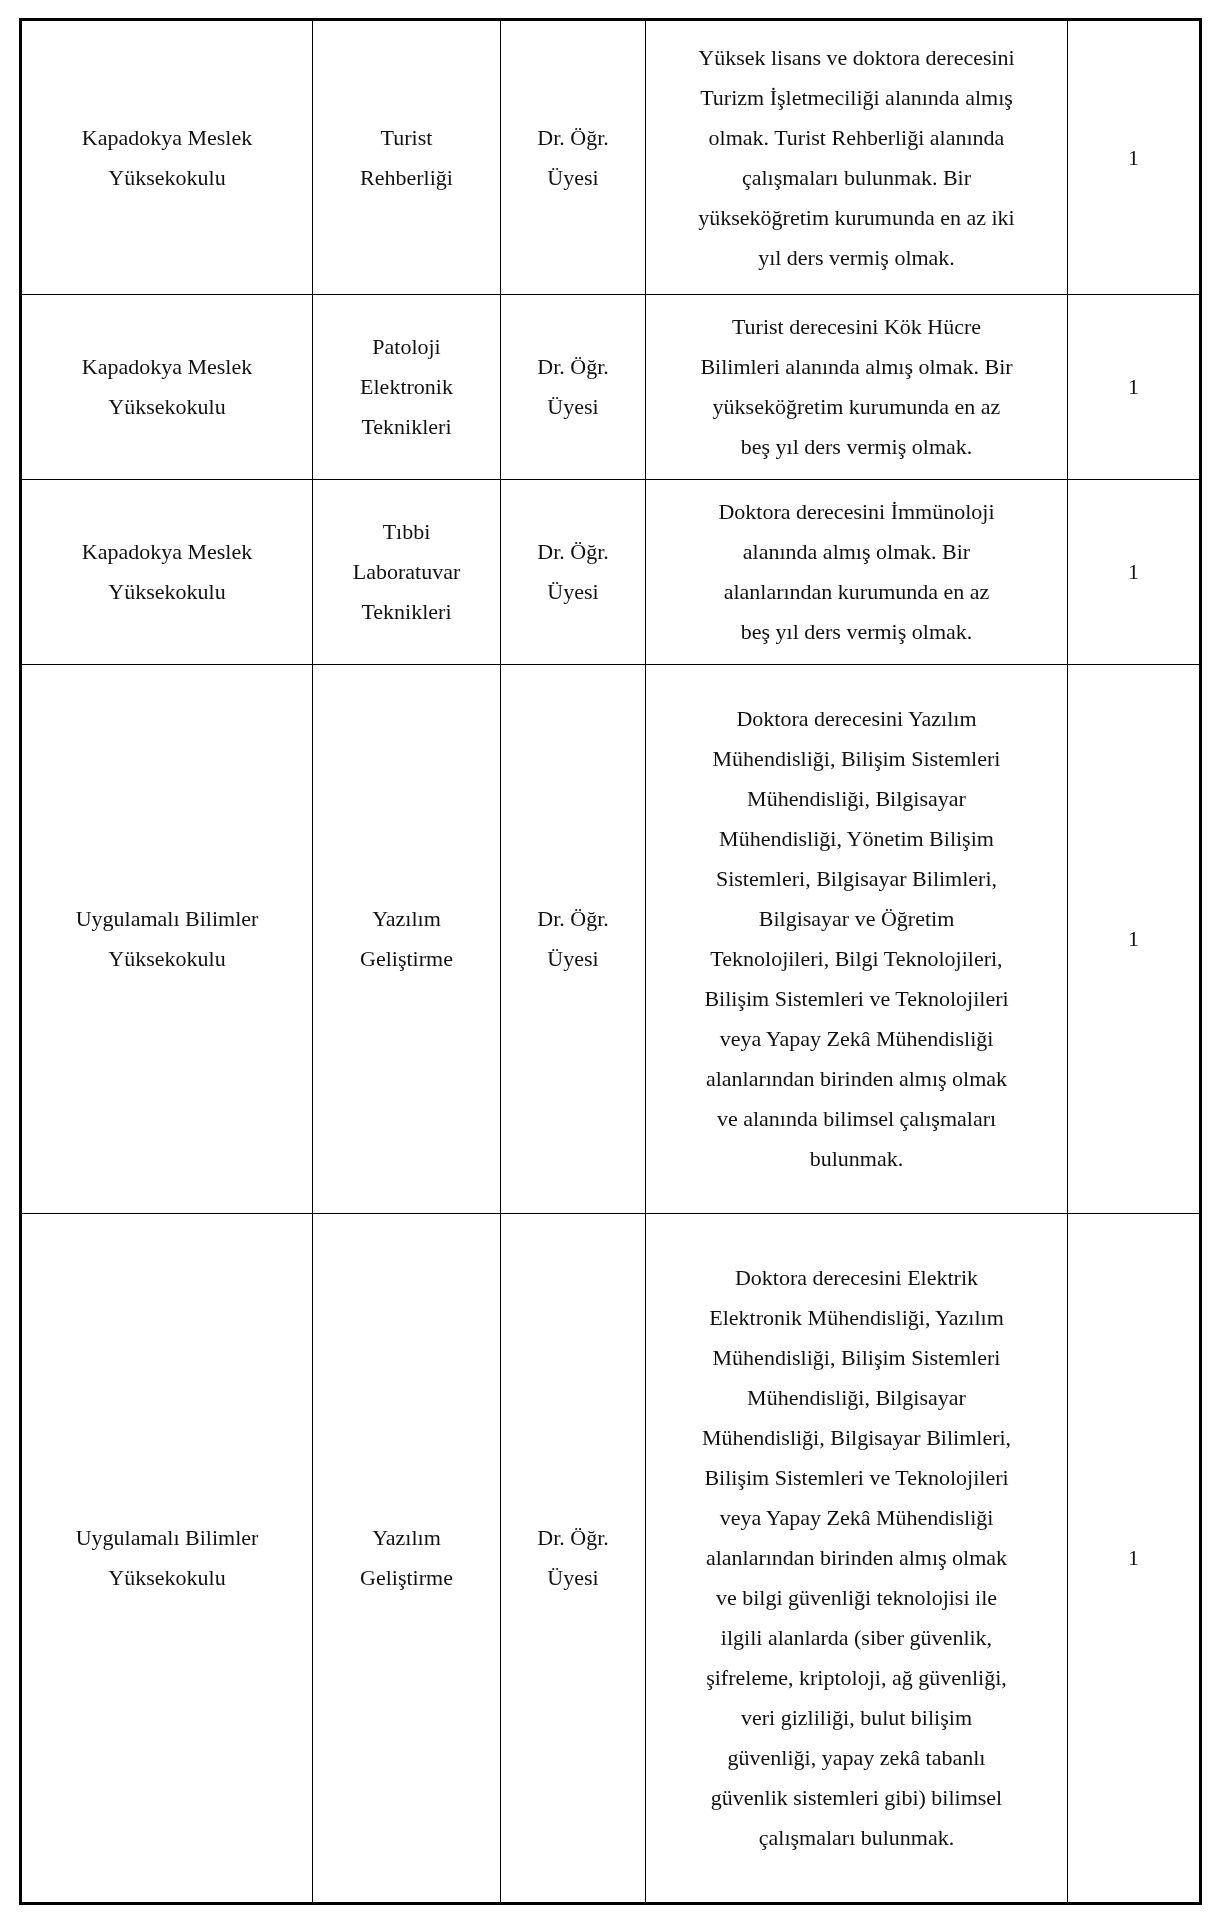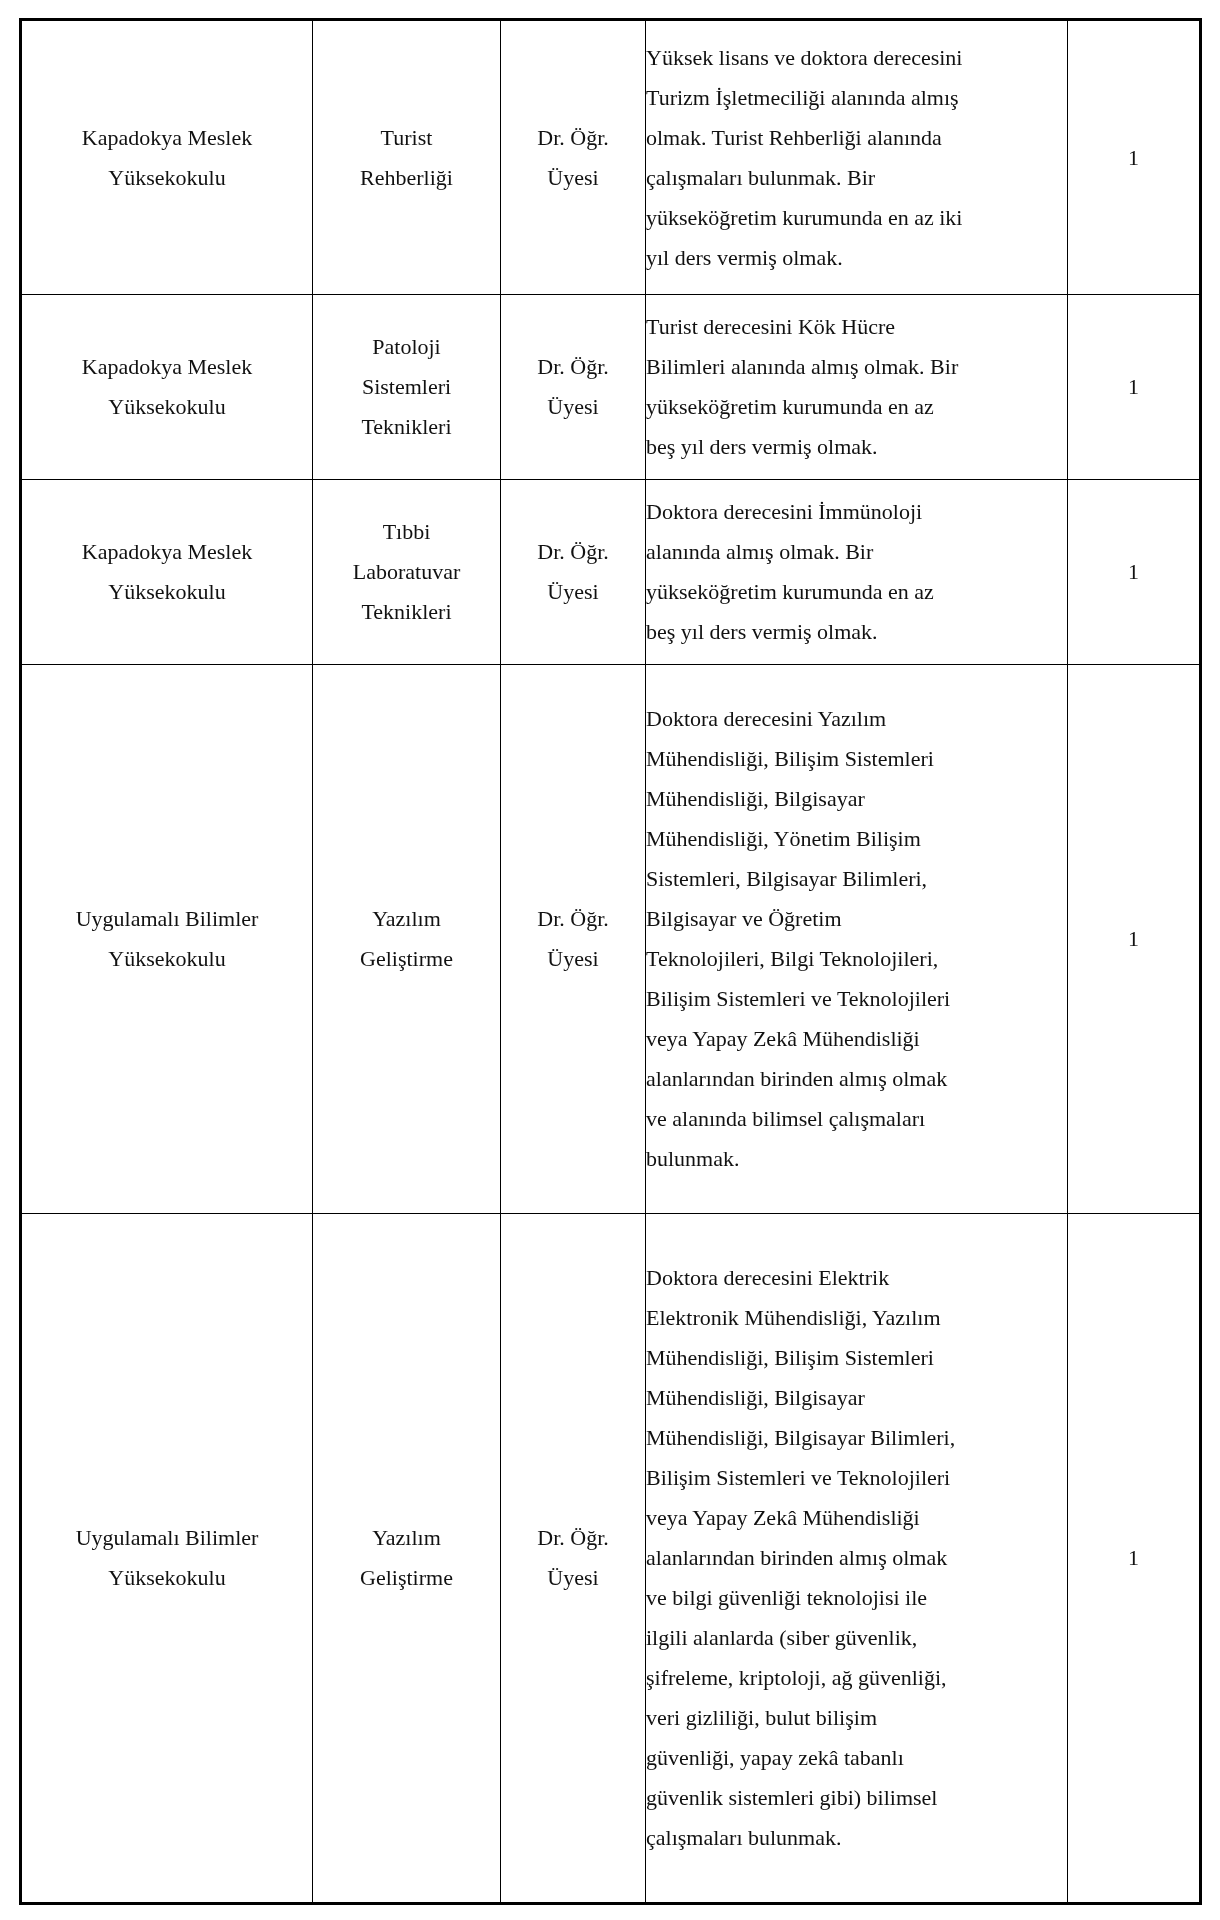--- a/index.html
+++ b/index.html
@@ -22,21 +22,21 @@
     border: 1.5px solid #000000;
     vertical-align: middle;
     font-size: 22px;
     line-height: 40px;
     white-space: pre;
     overflow: hidden;
     padding: 0;
   }
   td.center { text-align: center; }
   td.req {
-    text-align: left;
+    text-align: center;
     padding-left: 14px;
     padding-right: 4px;
   }
   tr.r0 { height: 275px; }
   tr.r1 { height: 185px; }
   tr.r2 { height: 185px; }
   tr.r3 { height: 549px; }
   tr.r4 { height: 690px; }
   col.c-unit  { width: 292px; }
   col.c-prog  { width: 188px; }
@@ -68,41 +68,41 @@
 olmak. Turist Rehberliği alanında
 çalışmaları bulunmak. Bir
 yükseköğretim kurumunda en az iki
 yıl ders vermiş olmak.</td>
       <td class="center">1</td>
     </tr>
     <tr class="r1">
       <td class="center">Kapadokya Meslek
 Yüksekokulu</td>
       <td class="center">Patoloji
-Sistemleri
+Elektronik
 Teknikleri</td>
       <td class="center">Dr. Öğr.
 Üyesi</td>
       <td class="req">Turist derecesini Kök Hücre
 Bilimleri alanında almış olmak. Bir
 yükseköğretim kurumunda en az
 beş yıl ders vermiş olmak.</td>
       <td class="center">1</td>
     </tr>
     <tr class="r2">
       <td class="center">Kapadokya Meslek
 Yüksekokulu</td>
       <td class="center">Tıbbi
 Laboratuvar
 Teknikleri</td>
       <td class="center">Dr. Öğr.
 Üyesi</td>
       <td class="req">Doktora derecesini İmmünoloji
 alanında almış olmak. Bir
-yükseköğretim kurumunda en az
+alanlarından kurumunda en az
 beş yıl ders vermiş olmak.</td>
       <td class="center">1</td>
     </tr>
     <tr class="r3">
       <td class="center">Uygulamalı Bilimler
 Yüksekokulu</td>
       <td class="center">Yazılım
 Geliştirme</td>
       <td class="center">Dr. Öğr.
 Üyesi</td>

